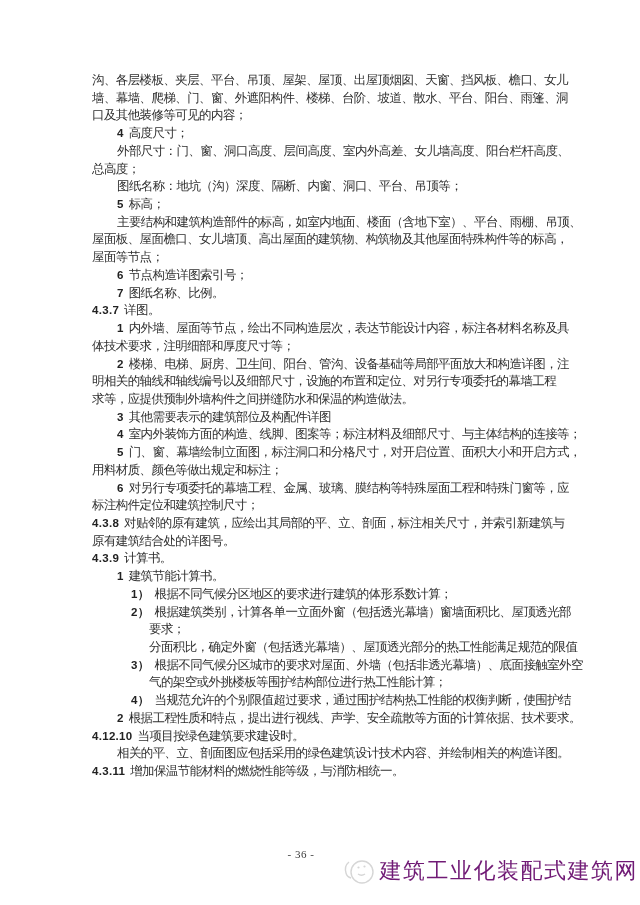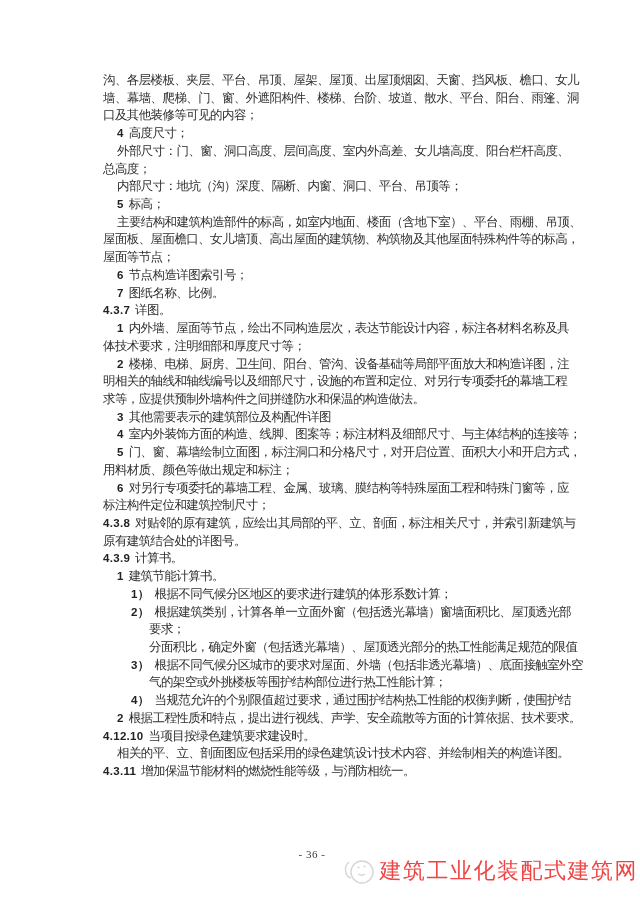--- a/index.html
+++ b/index.html
@@ -22,49 +22,49 @@
     width: 478px;
     color: #2e2e2e;
     font-size: 12.5px;
     letter-spacing: -0.6px;
   }
   .line {
     height: 17.72px;
     line-height: 17.72px;
     white-space: nowrap;
   }
-  .ind0 { padding-left: 0; margin-left: 11px; }
+  .ind0 { padding-left: 0; }
   .ind2 { padding-left: 25px; }
   .ind3 { padding-left: 39px; }
   .ind4 { padding-left: 57px; }
   .num {
     font-family: "Liberation Sans", "DejaVu Sans", sans-serif;
     font-weight: 700;
     font-size: 11.5px;
     letter-spacing: 0.3px;
     margin-right: 5px;
     color: #222222;
   }
   .pagenum {
     position: absolute;
     top: 848px;
-    left: 11px;
+    left: 0;
     width: 602px;
     text-align: center;
     font-size: 11px;
     color: #3a3a3a;
     letter-spacing: 0.5px;
   }
   .watermark {
     position: absolute;
     top: 854px;
     right: 2px;
     display: flex;
     align-items: center;
-    color: #ef4444;
+    color: #701a75;
   }
   .watermark-logo {
     width: 38px;
     height: 34px;
     margin-right: 2px;
   }
   .watermark-text {
     font-size: 22px;
     letter-spacing: 1.5px;
     font-family: "Liberation Serif", "DejaVu Serif", serif;
@@ -77,21 +77,21 @@
 <div class="page">
 
   <div class="textblock">
 
   <div class="line ind0">沟、各层楼板、夹层、平台、吊顶、屋架、屋顶、出屋顶烟囱、天窗、挡风板、檐口、女儿</div>
       <div class="line ind0">墙、幕墙、爬梯、门、窗、外遮阳构件、楼梯、台阶、坡道、散水、平台、阳台、雨篷、洞</div>
       <div class="line ind0">口及其他装修等可见的内容；</div>
       <div class="line ind2"><span class="num">4</span>高度尺寸；</div>
       <div class="line ind2">外部尺寸：门、窗、洞口高度、层间高度、室内外高差、女儿墙高度、阳台栏杆高度、</div>
       <div class="line ind0">总高度；</div>
-      <div class="line ind2">内部尺寸：地坑（沟）深度、隔断、内窗、洞口、平台、吊顶等；</div>
+      <div class="line ind2">图纸名称：地坑（沟）深度、隔断、内窗、洞口、平台、吊顶等；</div>
       <div class="line ind2"><span class="num">5</span>标高；</div>
       <div class="line ind2">主要结构和建筑构造部件的标高，如室内地面、楼面（含地下室）、平台、雨棚、吊顶、</div>
       <div class="line ind0">屋面板、屋面檐口、女儿墙顶、高出屋面的建筑物、构筑物及其他屋面特殊构件等的标高，</div>
       <div class="line ind0">屋面等节点；</div>
       <div class="line ind2"><span class="num">6</span>节点构造详图索引号；</div>
       <div class="line ind2"><span class="num">7</span>图纸名称、比例。</div>
       <div class="line ind0"><span class="num">4.3.7</span>详图。</div>
       <div class="line ind2"><span class="num">1</span>内外墙、屋面等节点，绘出不同构造层次，表达节能设计内容，标注各材料名称及具</div>
       <div class="line ind0">体技术要求，注明细部和厚度尺寸等；</div>
       <div class="line ind2"><span class="num">2</span>楼梯、电梯、厨房、卫生间、阳台、管沟、设备基础等局部平面放大和构造详图，注</div>

